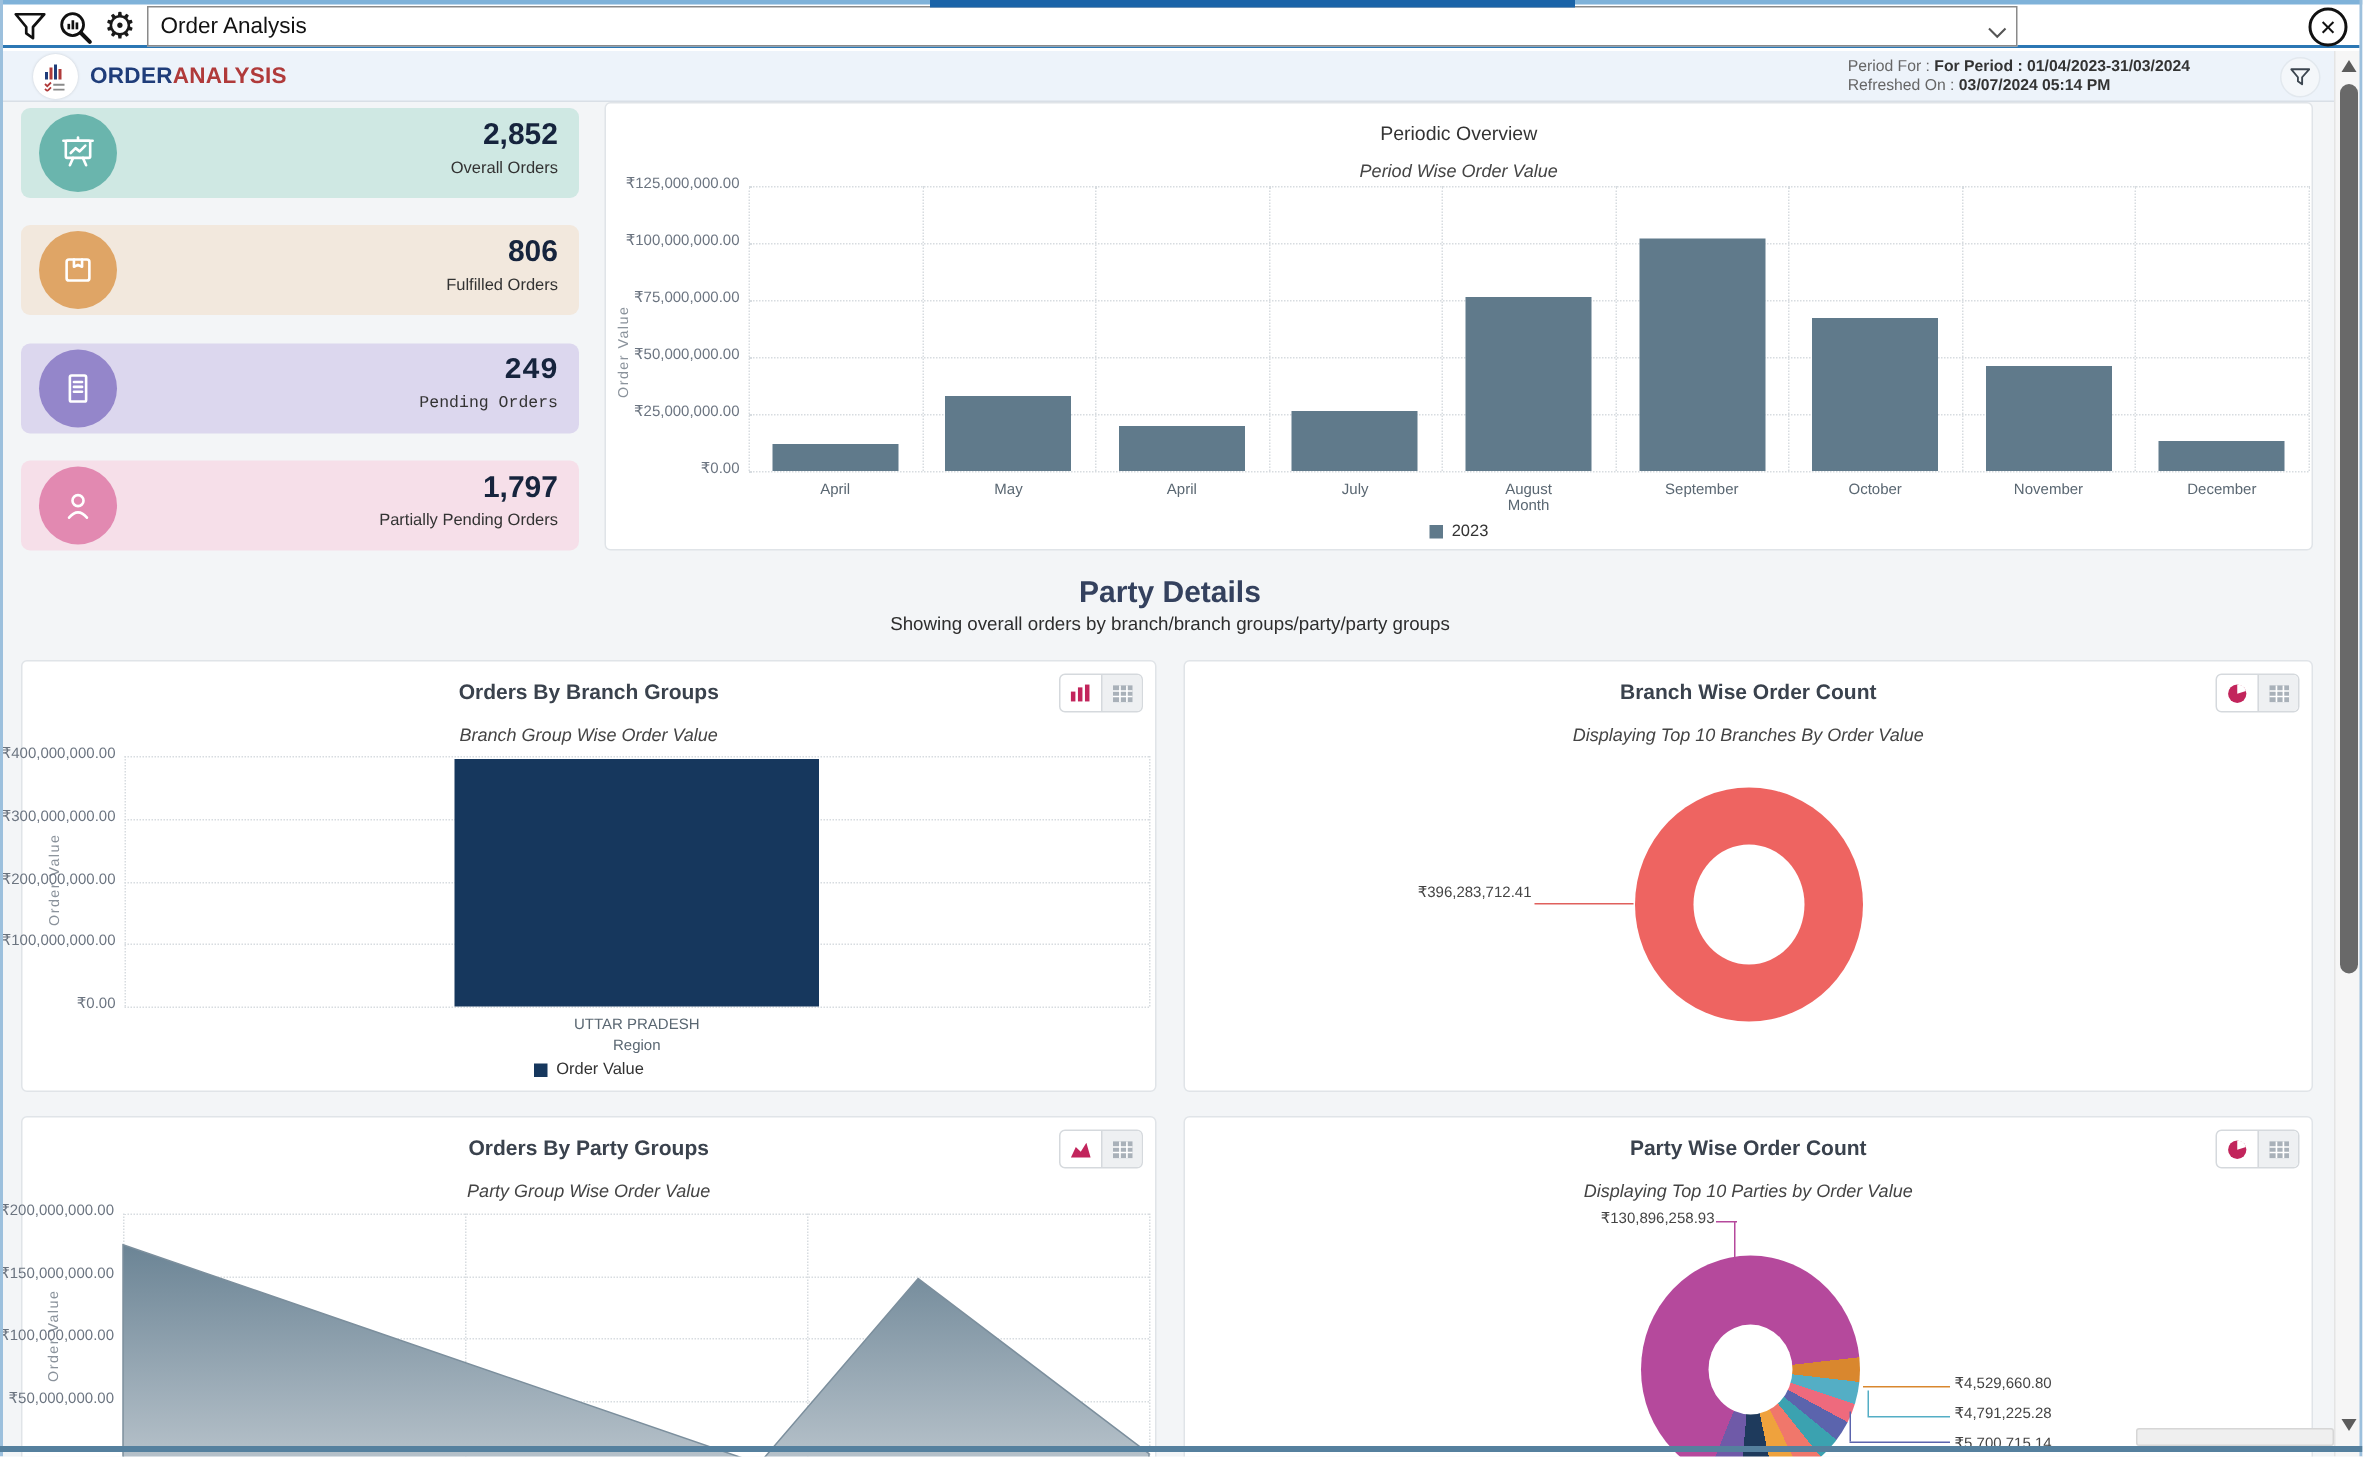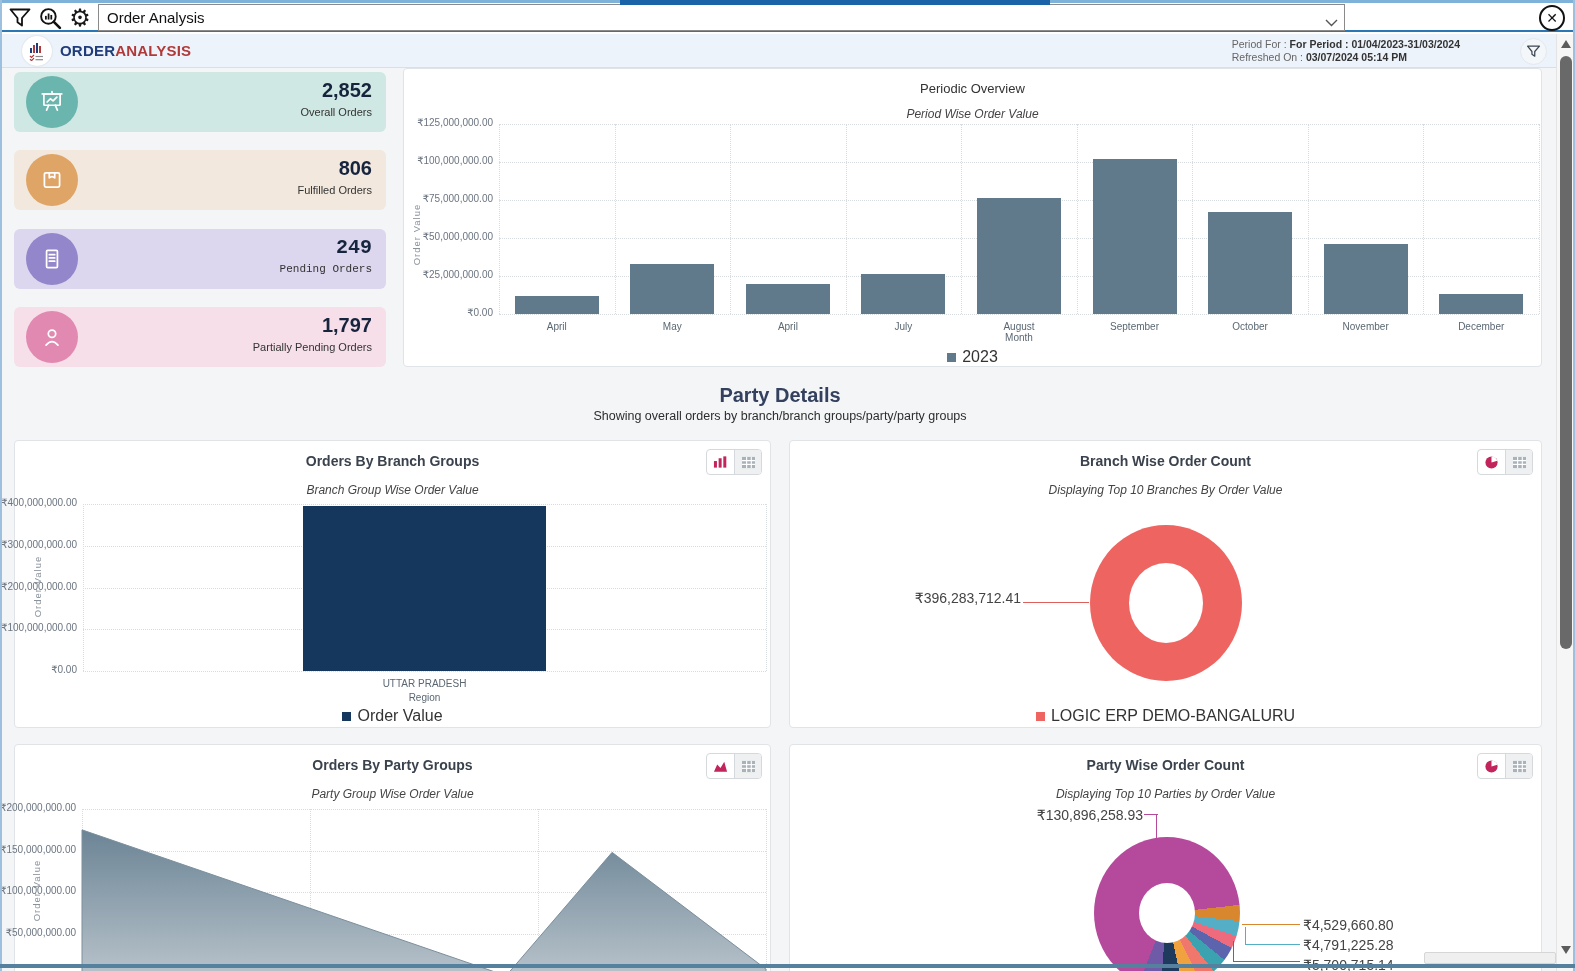--- a/index.html
+++ b/index.html
@@ -40,27 +40,27 @@
   .toggle-btn { width:27px; height:24px; display:flex; align-items:center; justify-content:center; cursor:pointer; }
   .toggle-btn.inactive { background:#eef0f2; border-left:1px solid #d5d9dd; }
   
   .grid-h { position:absolute; border-top:1px dotted #d7dce0; height:0; }
   .grid-v { position:absolute; border-left:1px dotted #d7dce0; width:0; }
   .ytick { position:absolute; text-align:right; font-size:10px; color:#6b7480; white-space:nowrap; }
   .xtick { position:absolute; text-align:center; font-size:10px; color:#5a6772; }
   .bar { position:absolute; }
   .axis-title-y { position:absolute; font-size:9.5px; color:#8a929b; transform:rotate(-90deg); transform-origin:center; letter-spacing:1px; white-space:nowrap; }
   .axis-title-x { position:absolute; text-align:center; font-size:10px; color:#5a6772; }
-  .legend-row { position:absolute; left:0; width:100%; display:flex; justify-content:center; align-items:center; gap:6px; font-size:16px; color:#333;text-align:right; }
+  .legend-row { position:absolute; left:0; width:100%; display:flex; justify-content:center; align-items:center; gap:6px; font-size:11px; color:#333;text-align:right; }
   .legend-sq { width:9px; height:9px; display:inline-block; }
   .sect-title { position:absolute; left:0; width:1556px; text-align:center; font-size:20px; font-weight:bold; color:#34415e; }
   .sect-sub { position:absolute; left:0; width:1556px; text-align:center; font-size:12.5px; color:#2d2d2d; }
   .donut-ring { position:absolute; border-radius:50%; }
   .donut-hole { position:absolute; background:#fff; border-radius:50%; }
-  .callout { position:absolute; font-size:14px; color:#444; white-space:nowrap; }
+  .callout { position:absolute; font-size:10px; color:#444; white-space:nowrap; }
   .leader-h { position:absolute; height:0; }
   .leader-v { position:absolute; width:0; }
   
   .sb-v { position:absolute; left:1556px; top:34px; width:19px; height:937px; background:#f6f6f6; border-left:1px solid #e4e4e4; z-index:58; }
   .sb-thumb { position:absolute; left:3px; top:22px; width:12px; height:593px; background:#696969; border-radius:6px; }
   .sb-up { position:absolute; left:4px; top:6px; width:0; height:0; border-left:5px solid transparent; border-right:5px solid transparent; border-bottom:8px solid #5c5c5c; }
   .sb-down { position:absolute; left:4px; top:912px; width:0; height:0; border-left:5px solid transparent; border-right:5px solid transparent; border-top:8px solid #5c5c5c; }
   .sb-h { position:absolute; left:1424px; top:952px; width:132px; height:12px; background:#efefef; border:1px solid #d6d6d6; border-radius:2px; z-index:59; }
 </style>
 </head>
@@ -290,24 +290,20 @@
             <line x1="6" y1="1" x2="6" y2="13" stroke="#fff" stroke-width="1.2"></line>
             <line x1="11" y1="1" x2="11" y2="13" stroke="#fff" stroke-width="1.2"></line>
           </svg>
       </div>
     </div>
     <div class="card-sub">Displaying Top 10 Branches By Order Value</div>
     <div class="donut-ring" id="donut-branch" style="left: 300px; top: 84px; width: 152px; height: 156px; background: rgb(238, 100, 97);"></div>
     <div class="donut-hole" style="left:339px; top:122px; width:74px; height:80px;"></div>
     <div class="callout" style="left:120px; top:149px; width:111px; text-align:right;">₹396,283,712.41</div>
     <div class="leader-h" style="left:233px; top:161px; width:66px; border-top:1px solid #e0605d;"></div>
-    <div class="legend-row" style="top:266px;">
-      <span class="legend-sq" style="background: rgb(238, 100, 97);"></span>
-      <span>LOGIC ERP DEMO-BANGALURU</span>
-    </div>
   </div>
 
   <div class="card" id="card-party-groups" style="left:12px; top:676px; width:757px; height:288px;">
     <div class="card-title">Orders By Party Groups</div>
     <div class="toggle-group" style="right:8px;">
       <div class="toggle-btn">
         <svg width="15" height="14" viewBox="0 0 16 14">
             <path d="M1 13 L4.5 5.5 L8 9 L12 2.5 L15 13 Z" fill="#c2255c"></path>
           </svg>
       </div>

